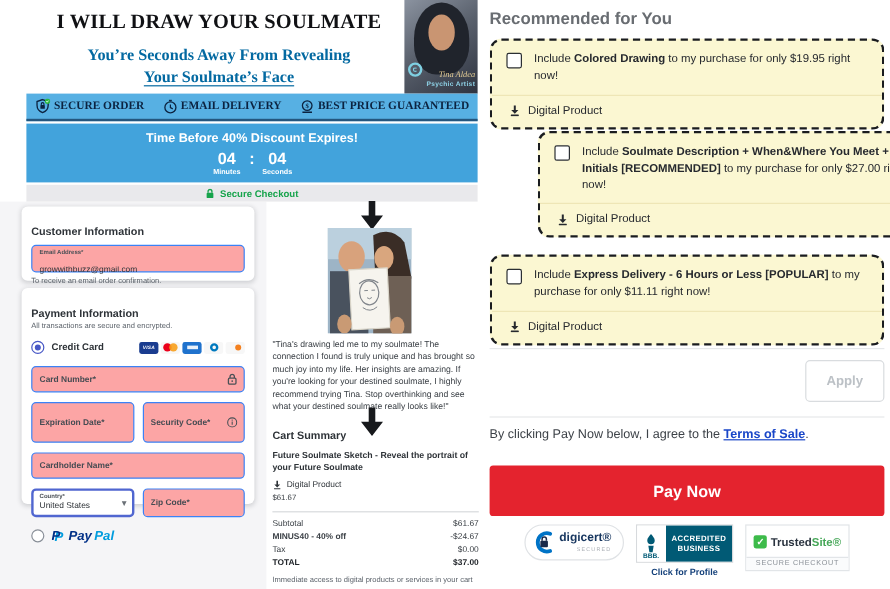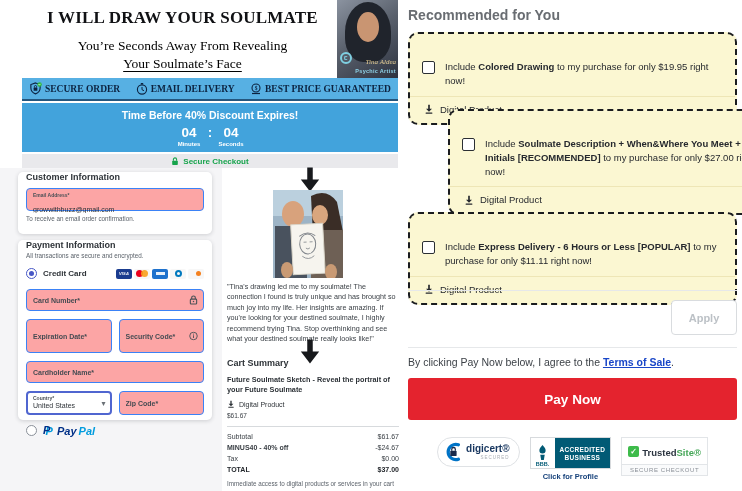--- a/index.html
+++ b/index.html
@@ -6,21 +6,21 @@
   html,body { width:742px; height:491px; }
   body { font-family:"Liberation Sans", sans-serif; background:#ffffff; color:#23272c; }
   .page { position:relative; width:742px; height:491px; overflow:hidden; background:#fff; }
 
   
   .left-bg { position:absolute; left:0; top:168px; width:222px; height:323px; background:#f5f5f7; }
 
   
   .lp-header { position:absolute; left:40px; top:8px; width:285px; text-align:center; }
   .lp-title { font-family:"Liberation Serif", serif; font-weight:bold; font-size:17px; color:#101114; letter-spacing:.2px; }
-  .lp-sub { margin-top:9px; font-family:"Liberation Serif", serif; font-weight:normal; font-size:13.5px; color:#000000; line-height:1.3; }
+  .lp-sub { margin-top:9px; font-family:"Liberation Serif", serif; font-weight:bold; font-size:13.5px; color:#0369a1; line-height:1.3; }
   .lp-sub .u { text-decoration:underline; text-underline-offset:3px; }
 
   .artist-photo { position:absolute; left:337px; top:0; width:61px; height:78px; overflow:hidden;
     background:linear-gradient(145deg,#8b93a0 0%,#5a616d 45%,#2e3340 100%); }
   .ap-hair { position:absolute; left:8px; top:2px; width:46px; height:60px; border-radius:50% 50% 40% 40%; background:#20242c; }
   .ap-face { position:absolute; left:20px; top:12px; width:22px; height:30px; border-radius:50%; background:#c99572; }
   .ap-spiral { position:absolute; left:3px; bottom:14px; width:12px; height:12px; border:2px solid #7fd0e2; border-radius:50%; }
   .ap-spiral::after { content:""; position:absolute; inset:2px; border:1.5px solid #7fd0e2; border-radius:50%; border-right-color:transparent; }
   .ap-name { position:absolute; right:2px; bottom:12px; font-family:"Liberation Serif", serif; font-style:italic; font-size:7px; color:#e7cf96; }
   .ap-role { position:absolute; right:2px; bottom:4px; font-size:5.5px; font-weight:bold; color:#8fd3e8; letter-spacing:.3px; }
@@ -37,21 +37,21 @@
   .timer-title { padding-top:6px; font-size:10.5px; font-weight:bold; }
   .timer-digits { margin-top:4px; display:grid; grid-template-columns:32px 10px 32px; justify-content:center;
     font-size:13.5px; font-weight:bold; }
   .timer-labels { display:grid; grid-template-columns:32px 10px 32px; justify-content:center; font-size:6px; font-weight:bold; margin-top:1px; }
   .timer-labels span:nth-child(2) { visibility:hidden; }
 
   .securebar { position:absolute; left:22px; top:154px; width:376px; height:14px; background:#e9e9ec;
     display:flex; align-items:center; justify-content:center; gap:4px; color:#17a44c; font-size:8px; font-weight:bold; }
 
   
-  .card { position:absolute; background:#fff; border-radius:5px; box-shadow:0 1px 4px rgba(20,30,40,.18); padding:0 8px; }
+  .card { position:absolute; background:#fff; border-radius:5px; box-shadow:0 1px 4px rgba(20,30,40,.18); padding:16px 8px; }
   .card.customer { left:18px; top:172px; width:194px; height:62px; }
   .card.payment  { left:18px; top:240px; width:194px; height:180px; }
   .card h2 { font-size:9px; color:#2e3338; font-weight:bold; margin-bottom:6px; }
   .subtle { font-size:6.3px; color:#5c636b; margin-top:-4px; margin-bottom:6px; }
   .help { font-size:6.3px; color:#5c636b; margin-top:4px; }
 
   .fieldbox { position:relative; border:1px solid #3b82f6; border-radius:4px; background:#fca5a5; }
   .fieldbox input { border:none; outline:none; width:100%; font-size:7px; color:#2e3338; background:transparent;
     font-family:"Liberation Sans", sans-serif; }
   .fieldbox input::placeholder { color:#454b52; opacity:1; font-weight:bold; }
@@ -101,38 +101,38 @@
   .dp-row { display:flex; align-items:center; gap:4px; font-size:7px; color:#2e3338; margin-bottom:4px; }
   .prod-price { font-size:6.5px; color:#3b4046; margin-bottom:7px; }
   .cart hr { border:none; border-top:1px solid #d7dadd; margin:4px 0 6px; }
   .cart-row { display:flex; justify-content:space-between; font-size:7px; color:#3b4046; margin:4px 0; }
   .cart-row.discount span:first-child { font-weight:bold; }
   .cart-row.total { font-weight:bold; color:#23272c; }
   .cart-note { font-size:6.3px; color:#5c636b; line-height:1.7; margin-top:6px; }
 
   
   .rec-heading { position:absolute; left:408px; top:7px; font-size:14px; font-weight:bold; color:#696d72; }
-  .upsell { position:absolute; left:408px; width:329px; background:#fbf7d2; border:2px dashed #1a1c1f; border-radius:10px; padding:26px 12px 8px; }
+  .upsell { position:absolute; left:408px; width:329px; background:#fbf7d2; border:2px dashed #1a1c1f; border-radius:10px; padding:9px 12px 8px; }
   .upsell.u1 { top:32px; } .upsell.u2 { top:109px;margin-left:40px; } .upsell.u3 { top:212px; }
   .up-row { display:flex; gap:10px; align-items:flex-start; }
   .cb { width:13px; height:13px; border:1.5px solid #2b2f33; border-radius:2px; background:#fff; flex:none; margin-top:1px; }
   .up-txt { font-size:9.5px; line-height:1.45; color:#26292e; }
   .up-div { border-top:1px solid #eee6b6; margin:8px -12px 7px; }
   .up-dp { display:flex; align-items:center; gap:6px; font-size:9.5px; color:#26292e; padding-left:2px; }
 
   .rdiv { position:absolute; left:408px; width:329px; height:1px; background:#e6e8ea; }
   .rdiv.d1 { top:290px; } .rdiv.d2 { top:347px; }
   .coupon-input { position:absolute; left:408px; top:300px; width:252px; height:35px; border:1px solid #d6d9dc; border-radius:4px;
     padding:0 12px; font-size:10.5px; color:#2e3338; font-family:"Liberation Sans", sans-serif; outline:none; }
   .coupon-input::placeholder { color:#3f444a; opacity:1; font-weight:bold; }
   .apply-btn { position:absolute; left:671px; top:300px; width:66px; height:35px; background:#fff; border:1px solid #d9dcdf;
     border-radius:4px; color:#bcc1c6; font-size:11px; font-weight:bold; font-family:"Liberation Sans", sans-serif; }
   .terms { position:absolute; left:408px; top:356px; font-size:10.5px; color:#3d4248; }
   .terms a { color:#1946c8; font-weight:bold; text-decoration:underline; }
-  .paynow { position:absolute; left:408px; top:378px; width:329px; height:42px; background:#e4232e; border:none; border-radius:3px;
+  .paynow { position:absolute; left:408px; top:388px; width:329px; height:42px; background:#e4232e; border:none; border-radius:3px;
     color:#fff; font-size:13.5px; font-weight:bold; font-family:"Liberation Sans", sans-serif; }
 
   .trust-row { position:absolute; left:408px; top:437px; width:329px; display:flex; justify-content:center; gap:10px; align-items:flex-start; }
   .dg-badge { display:flex; align-items:center; gap:4px; padding:4px 9px 4px 6px; border:1px solid #dfe2e5; border-radius:16px; background:#fff; height:30px; }
   .dg-text { line-height:1; }
   .dg-name { font-size:10px; font-weight:bold; color:#17365f; }
   .dg-sub { font-size:4.5px; color:#a9aeb4; letter-spacing:1px; text-align:right; margin-top:2px; }
   .bbb-wrap { text-align:center; }
   .bbb-badge { display:flex; height:32px; border:1px solid #d7dadd; }
   .bbb-left { width:24px; background:#fff; display:flex; flex-direction:column; align-items:center; justify-content:flex-end; padding-bottom:1px; }

